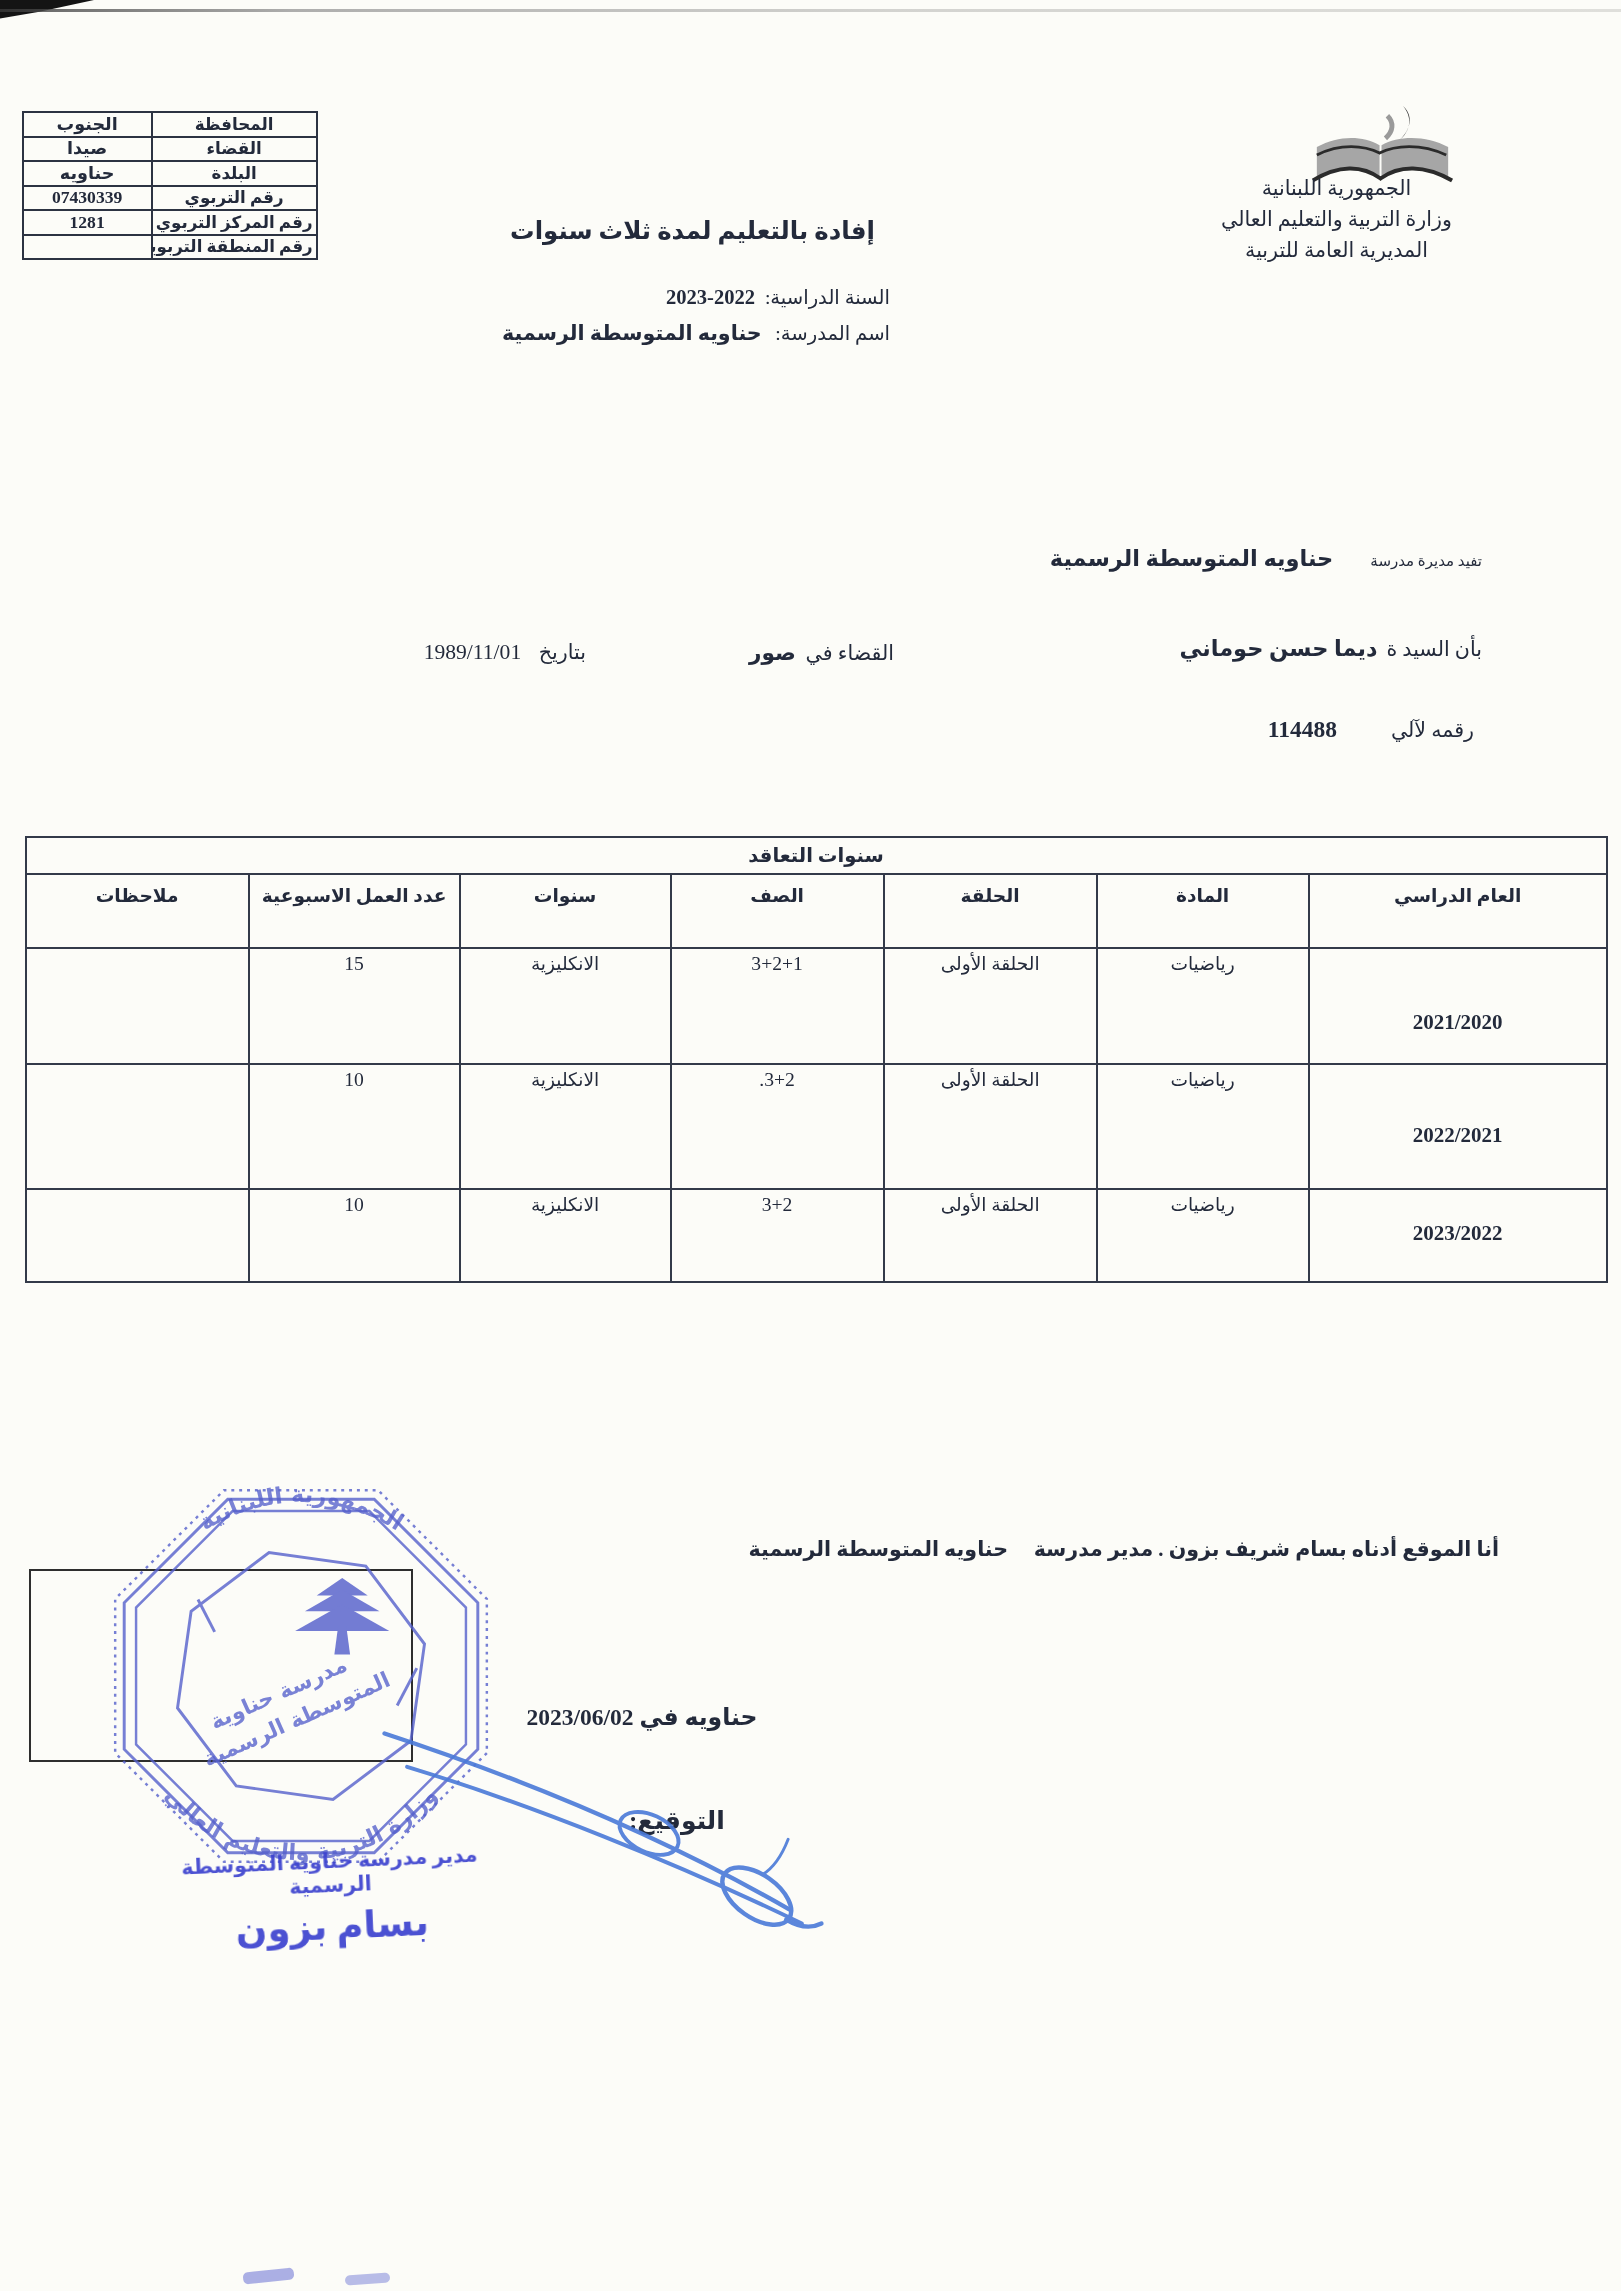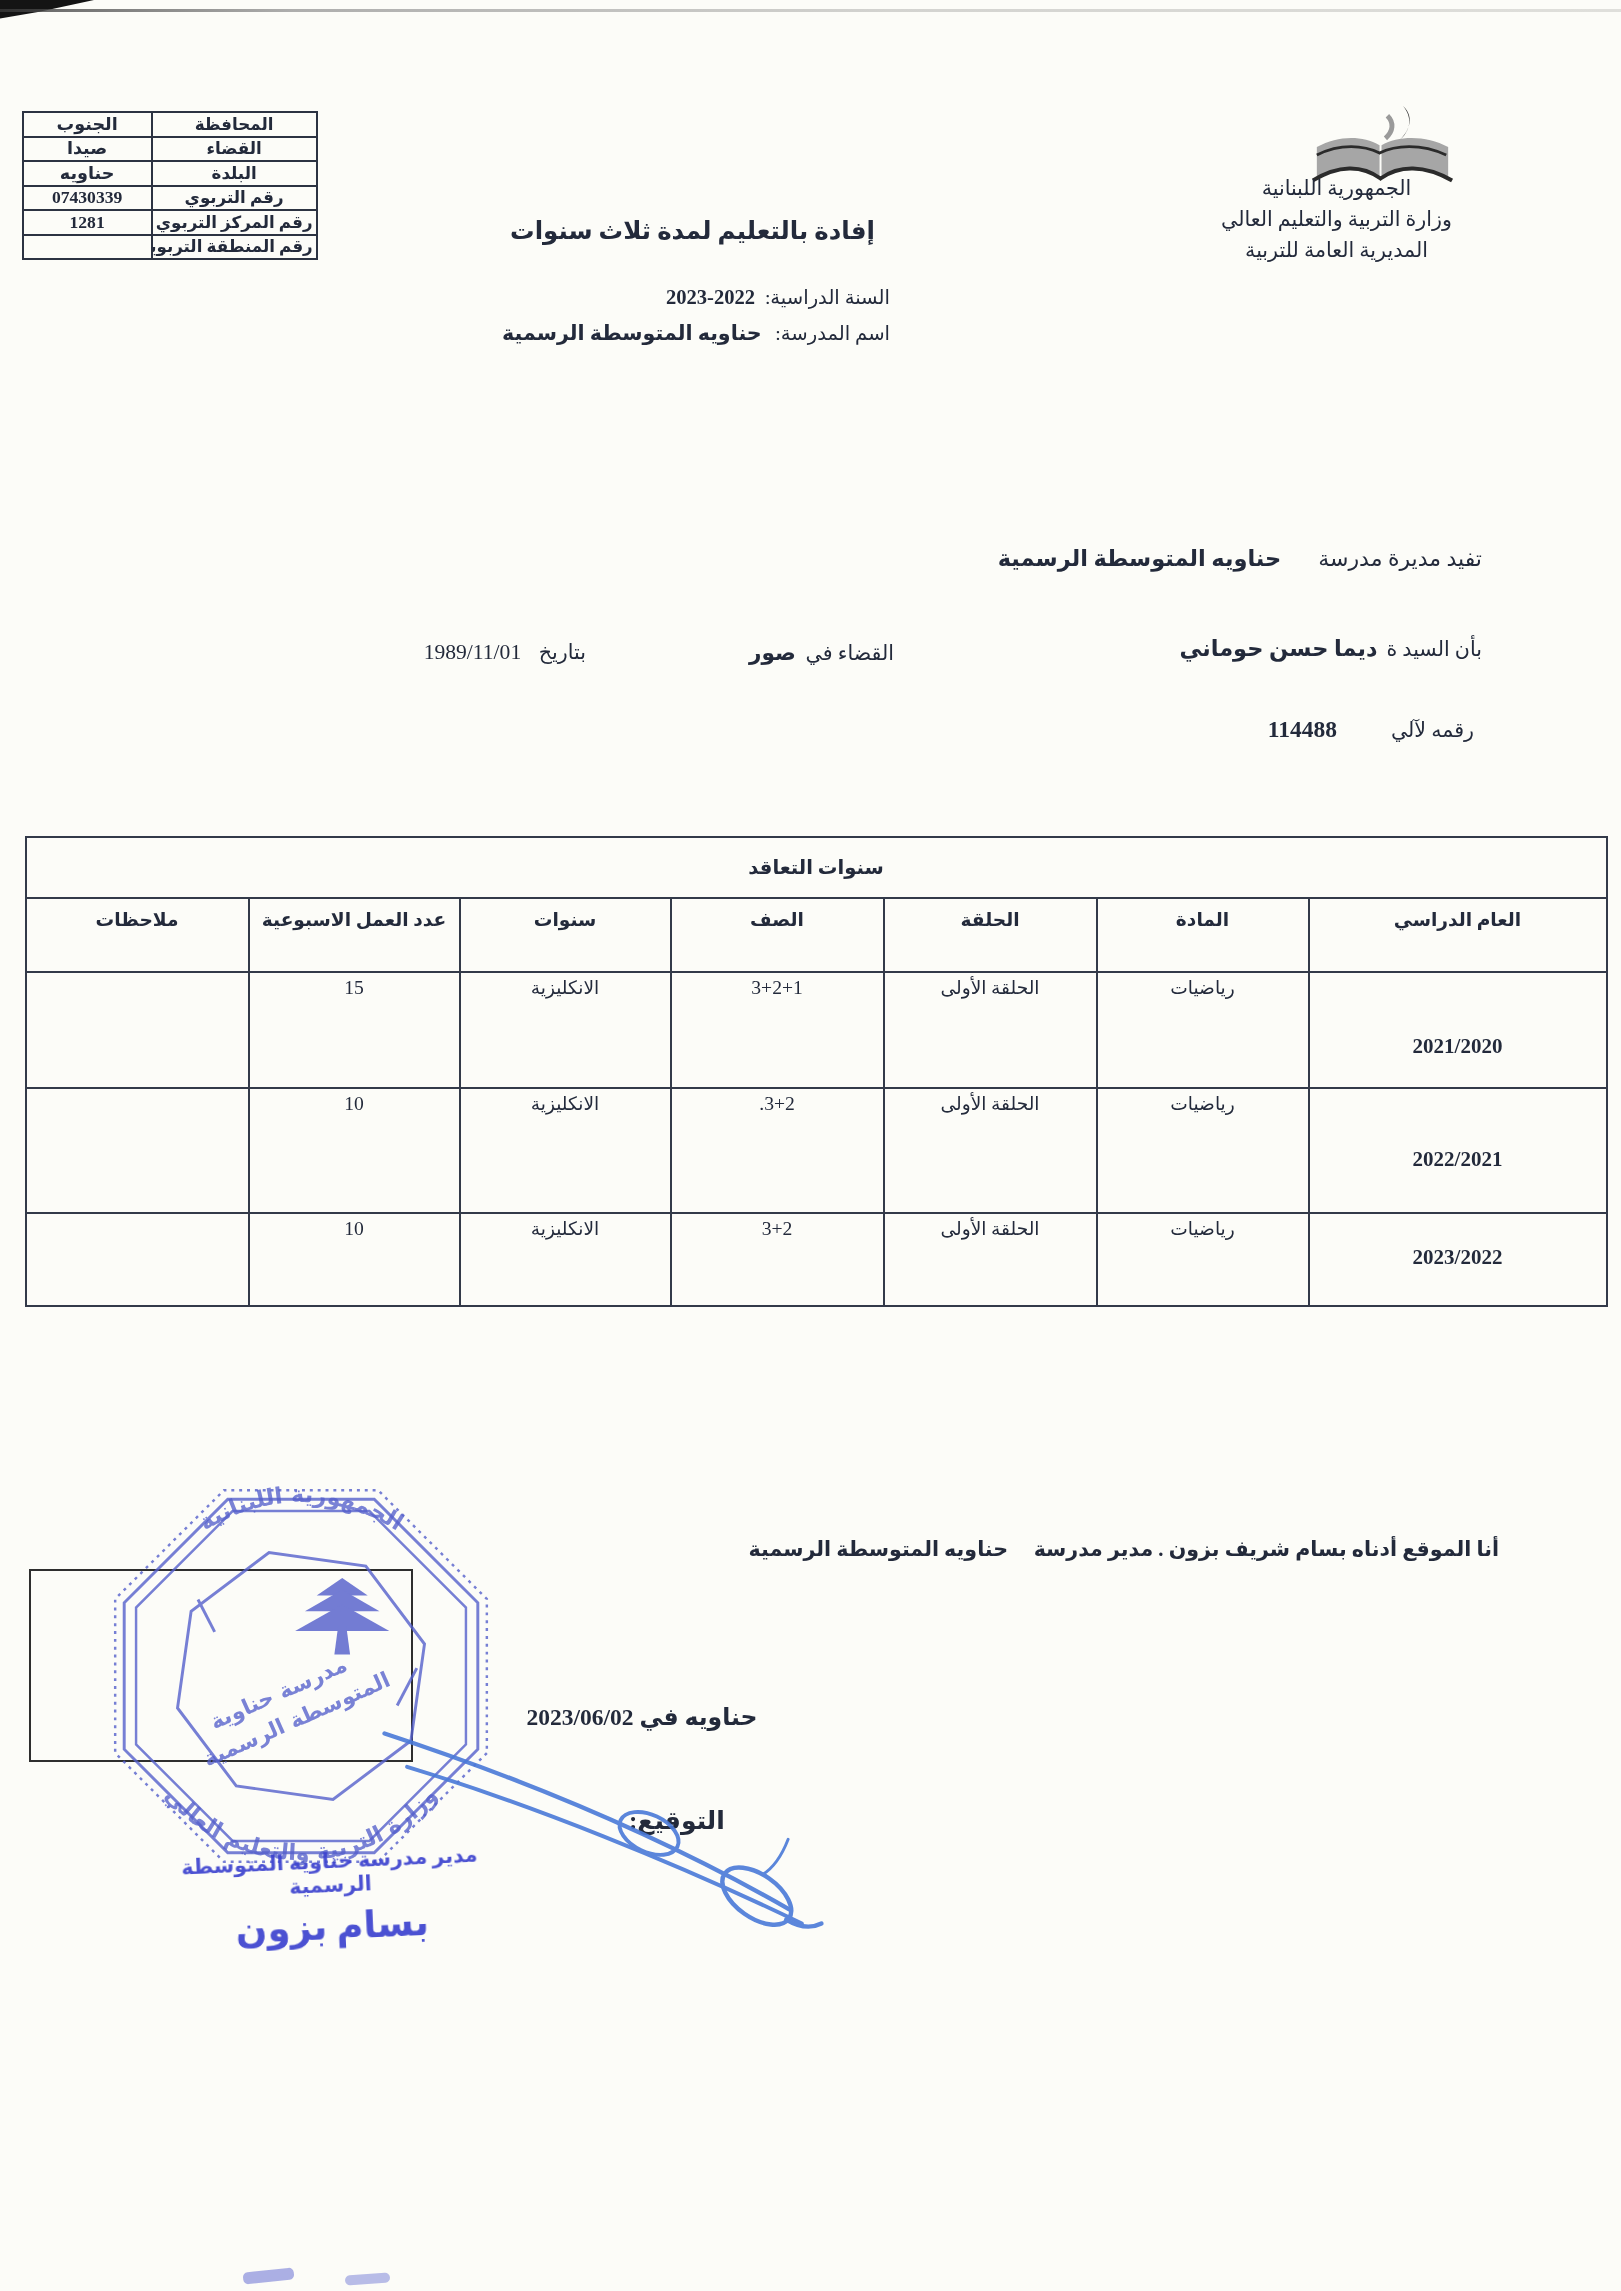--- a/index.html
+++ b/index.html
@@ -29,21 +29,21 @@
 
   
   .ministry{width:353px;text-align:center;font-size:20.6px;line-height:31px;direction:rtl;}
 
   .doc-title{width:421px;text-align:center;font-size:24.5px;font-weight:bold;direction:rtl;}
 
   
   .contract{border-collapse:collapse;direction:rtl;table-layout:fixed;width:1580px;}
   .contract td{border:2px solid #333a49;text-align:center;vertical-align:top;
     font-size:18.6px;padding:3.9px 3.9px 0 3.9px;}
-  .contract .cap{font-size:19.6px;font-weight:bold;vertical-align:middle;padding:18px;}
+  .contract .cap{font-size:19.6px;font-weight:bold;vertical-align:middle;padding:6px;}
   .contract .hd{font-weight:bold;padding-top:7.8px;line-height:25.5px;}
   .contract .year{font-weight:bold;font-size:21px;}
   .contract .num{font-size:19.6px;}
 
   .stamp-svg,.sig-svg{pointer-events:none;}
   .name-stamp{width:372px;text-align:center;direction:rtl;color:#3d43cf;
     transform:rotate(-2.5deg);filter:blur(0.4px);opacity:.92;}
   .name-stamp .l1{font-size:20.6px;font-weight:bold;letter-spacing:1px;}
   .name-stamp .l2{font-size:37px;font-weight:bold;margin-top:7.8px;letter-spacing:3.9px;}
 </style>
@@ -108,21 +108,21 @@
       <td class="val">1281</td>
         </tr>
     <tr>
       <td>رقم المنطقة التربوية</td>
       <td class="val"></td>
         </tr>
   </tbody>
     </table>
 
   <div class="abs flexr" style="right:139px;top:545px;gap:37px;">
-    <span style="font-size:22px;">تفيد مديرة مدرسة</span>
+    <span style="font-size:15px;">تفيد مديرة مدرسة</span>
     <span class="b" style="font-size:22.5px;">حناويه المتوسطة الرسمية</span>
   </div>
 
   <div class="abs flexr" style="right:139px;top:635px;gap:8.8px;">
     <span style="font-size:20.6px;">بأن السيد ة</span>
     <span class="b" style="font-size:22.5px;">ديما حسن حوماني</span>
   </div>
   <div class="abs flexr" style="right:727px;top:640px;gap:9.8px;">
     <span style="font-size:20.6px;">القضاء في</span>
     <span class="b" style="font-size:21.6px;">صور</span>

